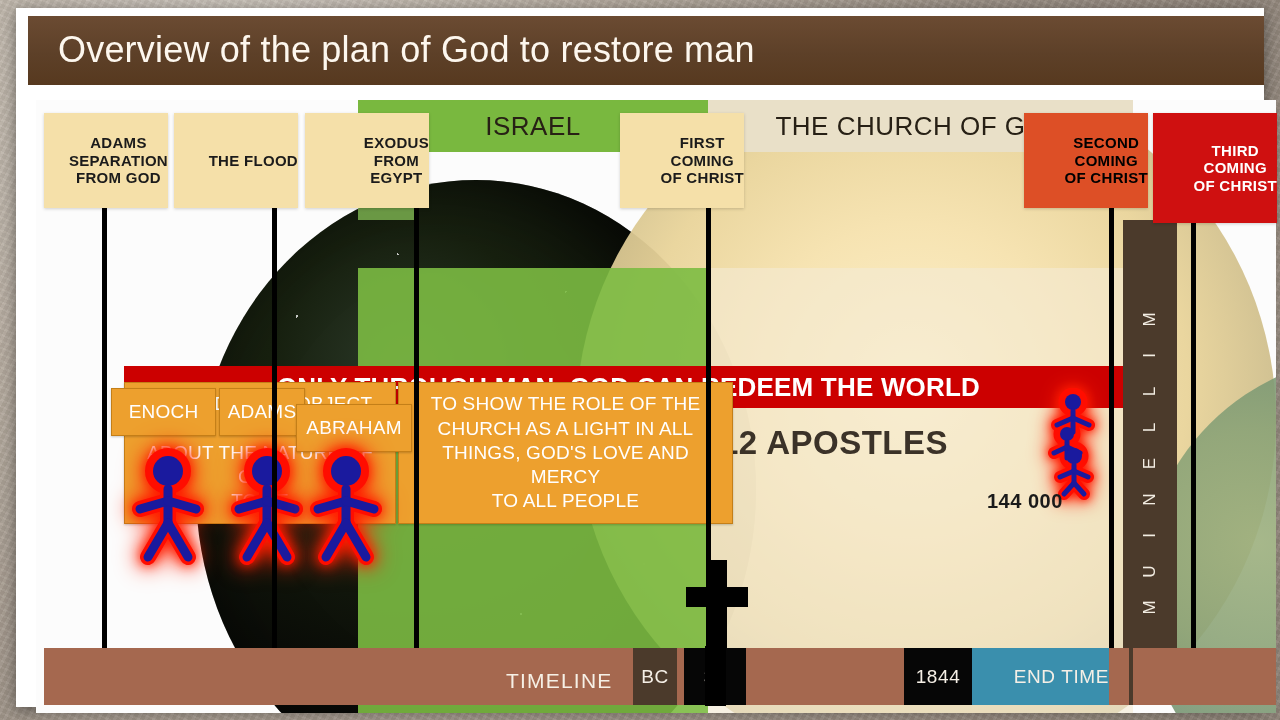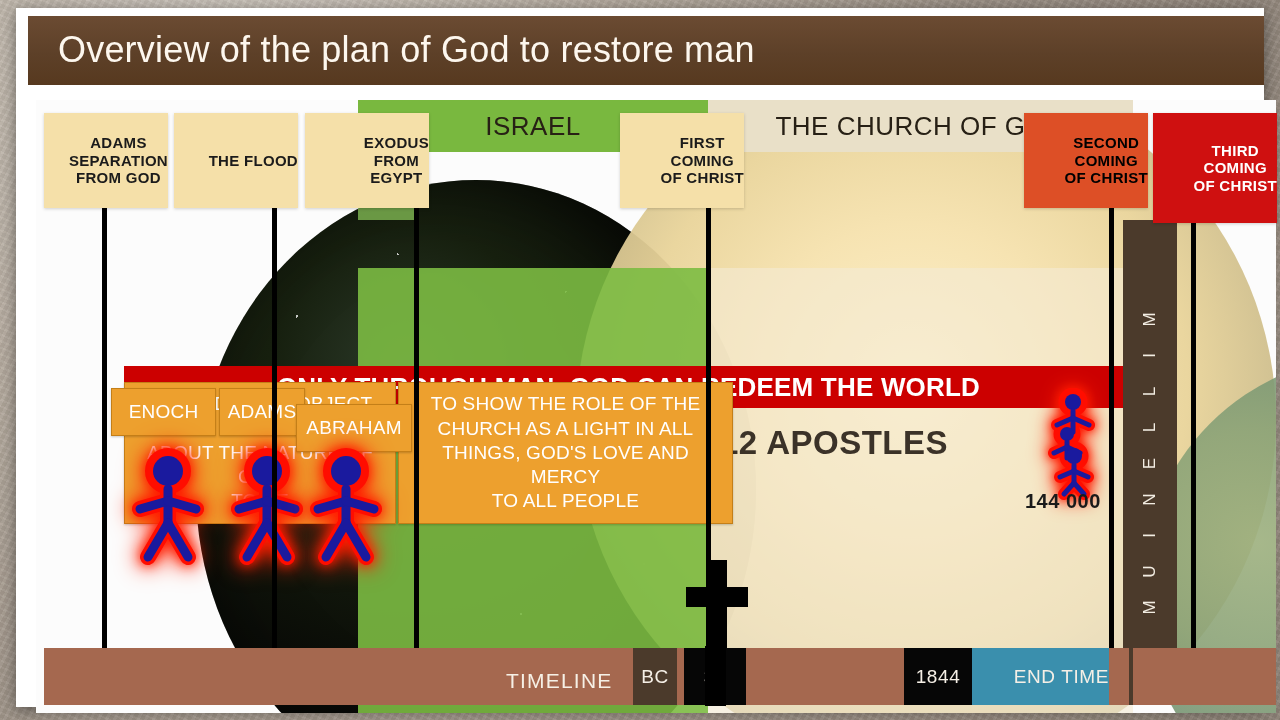--- a/index.html
+++ b/index.html
@@ -308,21 +308,21 @@
             <line x1="22" y1="59" x2="35" y2="65" fill="none"></line>
           <circle cx="29" cy="68" r="8" stroke="none"></circle>
           <line x1="29" y1="77" x2="29" y2="95" fill="none"></line>
             <line x1="29" y1="83" x2="15" y2="89" fill="none"></line>
             <line x1="29" y1="83" x2="43" y2="89" fill="none"></line>
           <line x1="29" y1="95" x2="19" y2="106" fill="none"></line>
             <line x1="29" y1="95" x2="39" y2="106" fill="none"></line>
         </g>
       </svg>
     </div>
-    <div class="lbl144" style="left:951px;top:390px;margin-left:38px;">144 000</div>
+    <div class="lbl144" style="left:951px;top:390px;">144 000</div>
 
     <div class="cross" style="left:634px;top:460px;">
       <svg width="90" height="100" viewBox="0 0 90 100">
         <rect x="36" y="0" width="21" height="100" fill="#000"></rect>
         <rect x="16" y="27" width="62" height="20" fill="#000"></rect>
       </svg>
     </div>
 
     <div class="mill" style="left:1087px;top:120px;width:54px;height:485px;">
       <span>M</span>

